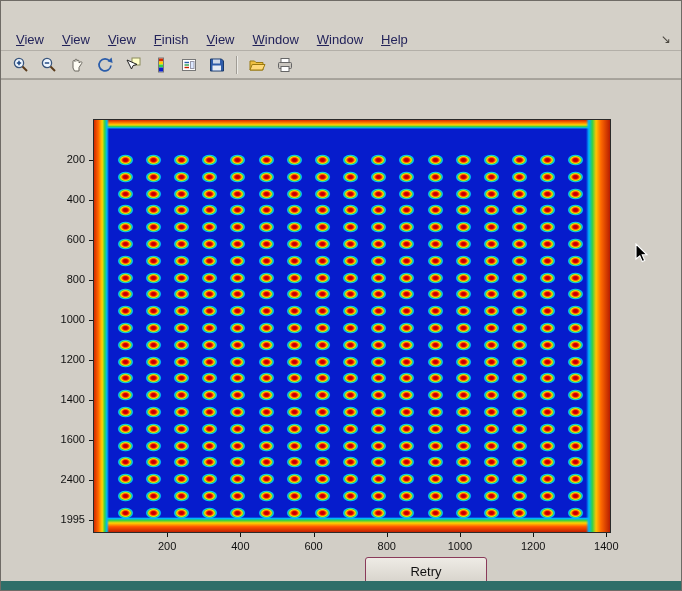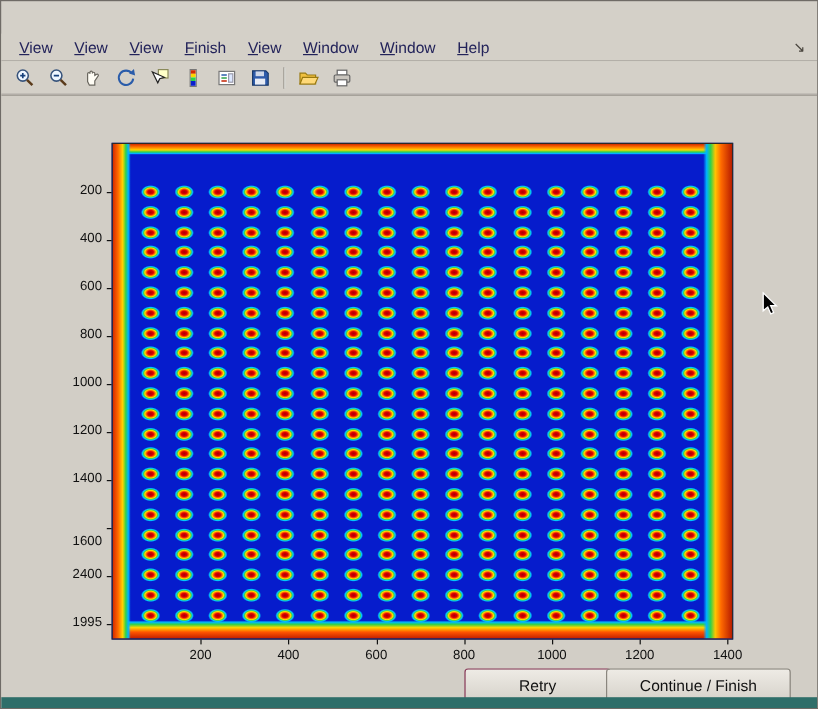--- a/index.html
+++ b/index.html
@@ -71,21 +71,21 @@
   }
   .ytick-label{position:absolute;left:40px;width:44px;text-align:right;font-size:11px;color:#111;}
   .ytick-mark{position:absolute;left:88px;width:4px;height:1px;background:#111;}
   .xtick-label{position:absolute;width:44px;text-align:center;font-size:11px;color:#111;top:460px;}
   .xtick-mark{position:absolute;width:1px;height:4px;background:#111;top:453px;}
   
   .uibtn{
     position:absolute;height:24px;font-family:"Liberation Sans",sans-serif;font-size:13px;color:#111;
     background:linear-gradient(#eeebe5,#d6d2ca);border:1px solid #8a867e;border-radius:3px;cursor:default;
   }
-  .retry{left:386px;top:477px;width:108px;border:1px solid #8a3a5a;}
+  .retry{left:364px;top:477px;width:108px;border:1px solid #8a3a5a;}
   .continue{left:504px;top:477px;width:140px;}
   
   .bottom-strip{position:absolute;left:0;right:0;bottom:0;height:9px;background:#2e6e69;}
   .cursor{position:absolute;left:634px;top:242px;width:14px;height:21px;}
 </style>
 </head>
 <body>
 
 <div class="window">
 
@@ -569,21 +569,21 @@
         <div class="ytick-label" style="top: 153px;">600</div>
         <div class="ytick-mark" style="top: 160px;"></div>
         <div class="ytick-label" style="top: 193px;">800</div>
         <div class="ytick-mark" style="top: 200px;"></div>
         <div class="ytick-label" style="top: 233px;">1000</div>
         <div class="ytick-mark" style="top: 240px;"></div>
         <div class="ytick-label" style="top: 273px;">1200</div>
         <div class="ytick-mark" style="top: 280px;"></div>
         <div class="ytick-label" style="top: 313px;">1400</div>
         <div class="ytick-mark" style="top: 320px;"></div>
-        <div class="ytick-label" style="top: 365px;">1600</div>
+        <div class="ytick-label" style="top: 353px;">1600</div>
         <div class="ytick-mark" style="top: 360px;"></div>
         <div class="ytick-label" style="top: 393px;">2400</div>
         <div class="ytick-mark" style="top: 400px;"></div>
         <div class="ytick-label" style="top: 433px;">1995</div>
         <div class="ytick-mark" style="top: 440px;"></div>
       </div>
     <div id="xtick-layer">
         <div class="xtick-label" style="left: 144.191px;">200</div>
         <div class="xtick-mark" style="left: 166.191px;"></div>
         <div class="xtick-label" style="left: 217.383px;">400</div>
@@ -593,21 +593,20 @@
         <div class="xtick-label" style="left: 363.766px;">800</div>
         <div class="xtick-mark" style="left: 385.766px;"></div>
         <div class="xtick-label" style="left: 436.957px;">1000</div>
         <div class="xtick-mark" style="left: 458.957px;"></div>
         <div class="xtick-label" style="left: 510.149px;">1200</div>
         <div class="xtick-mark" style="left: 532.149px;"></div>
         <div class="xtick-label" style="left: 583.34px;">1400</div>
         <div class="xtick-mark" style="left: 605.34px;"></div>
       </div>
     <button class="uibtn retry">Retry</button>
-    <button class="uibtn continue">Continue / Finish</button>
   </div>
 
   <div class="bottom-strip"></div>
 
   <svg class="cursor" viewBox="0 0 14 21">
     <polygon points="1,1 1,16 4.8,12.8 7.3,18.6 9.7,17.5 7.2,11.8 12,11.8" fill="#000" stroke="#fff" stroke-width="1.1"></polygon>
   </svg>
 
 </div>
 

